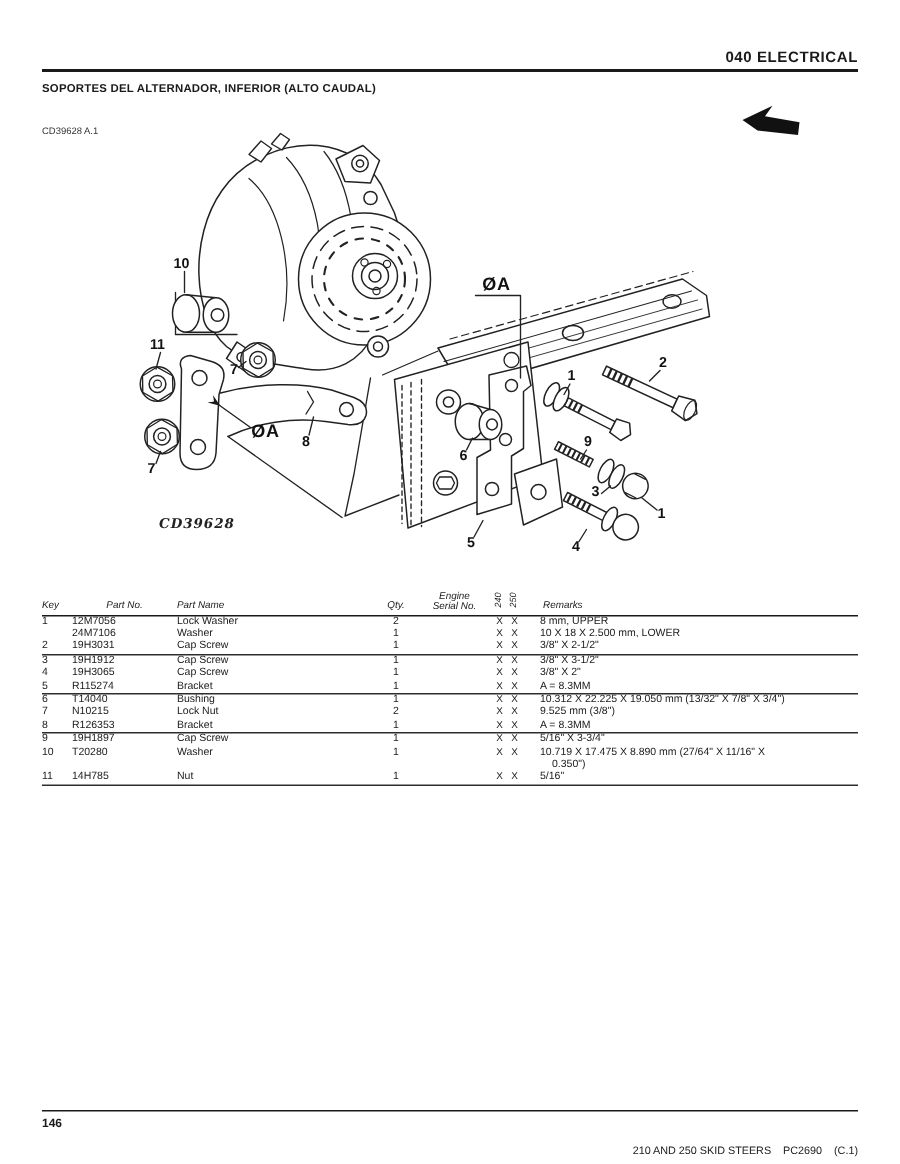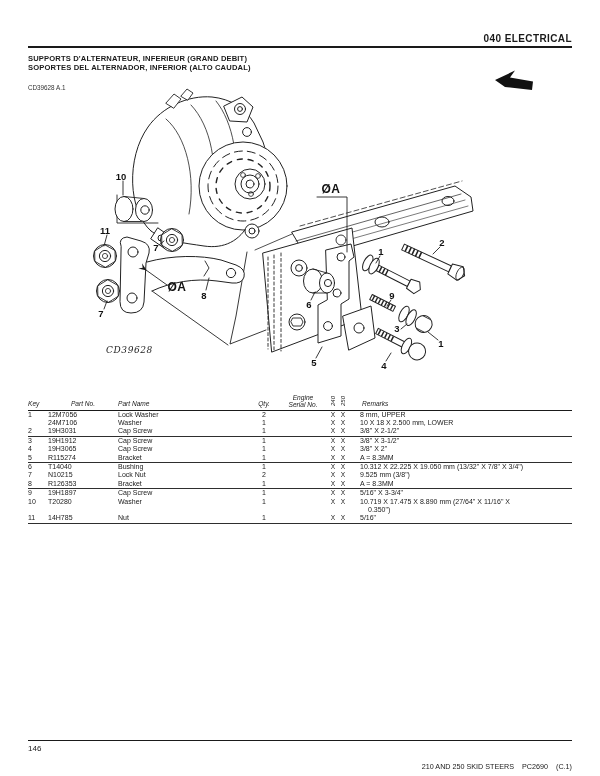--- a/index.html
+++ b/index.html
@@ -7,45 +7,44 @@
   body{background:#fff;font-family:"Liberation Sans",sans-serif;color:#1a1a1a;position:relative;overflow:hidden}
   .abs{position:absolute}
   .section-head{top:33px;right:28px;font-size:10px;font-weight:bold;letter-spacing:.4px}
   .top-rule{top:46px;left:28px;width:544px;height:2px;background:#1a1a1a}
   .titles{top:54px;left:28px;font-size:7.6px;font-weight:bold;line-height:9px;letter-spacing:.15px}
   .figref{top:84px;left:28px;font-size:6.3px;color:#333}
   .art{top:0;left:0;width:600px;height:776px;pointer-events:none}
   .callout-layer{inset:0;pointer-events:none}
   .callout{position:absolute;transform:translate(-50%,-50%);font-size:9.5px;font-weight:bold;color:#111}
   .callout.dia{font-size:12px;letter-spacing:.5px}
-  .figcaption{top:345px;left:106px;font-family:"DejaVu Serif",serif;font-style:italic;font-weight:normal;font-size:9px;letter-spacing:.6px;color:#222}
+  .figcaption{top:345px;left:106px;font-family:"DejaVu Serif",serif;font-style:italic;font-weight:bold;font-size:9px;letter-spacing:.6px;color:#222}
   table{position:absolute;top:386px;left:28px;width:544px;border-collapse:collapse;table-layout:fixed;font-size:7px;line-height:8.4px}
   th,td{padding:0;font-weight:normal}
   thead th{font-style:italic;font-size:6.6px;vertical-align:bottom;height:24px;border-bottom:1.4px solid #1a1a1a;padding-bottom:1px}
   .ta-l{text-align:left}.ta-c{text-align:center}
   .vert{writing-mode:vertical-rl;transform:rotate(180deg);display:inline-block;font-size:6px;line-height:7px}
   .th-eng{line-height:6.9px}
   .th-remarks{padding-left:14px}
   tbody td{vertical-align:top}
   tbody tr.group-end td{border-bottom:.9px solid #2e2e2e}
   .col-qty{text-align:center}
   .col-x{text-align:center;font-size:6.6px}
   .td-remarks{padding-left:12px;white-space:nowrap}
   .rem2{display:block;padding-left:8px}
   .foot-rule{top:740px;left:28px;width:544px;height:1.4px;background:#1a1a1a}
-  .page-num{top:744px;left:28px;font-size:8px;font-weight:normal}
+  .page-num{top:744px;left:28px;font-size:8px;font-weight:bold}
   .foot-right{top:744px;right:28px;text-align:right;font-size:7.2px;white-space:pre}
 </style>
 </head>
 <body>
 
 <div class="abs section-head">040  ELECTRICAL</div>
 <div class="abs top-rule"></div>
 <div class="abs titles">
-  <div>SUPPORTS D'ALTERNATEUR, INFERIEUR (GRAND DEBIT)</div>
   <div>SOPORTES DEL ALTERNADOR, INFERIOR (ALTO CAUDAL)</div>
 </div>
 <div class="abs figref">CD39628 A.1</div>
 
 <svg class="abs art" viewBox="0 0 600 776" xmlns="http://www.w3.org/2000/svg">
   <defs>
     <marker id="ah" markerWidth="9" markerHeight="8" refX="1" refY="4" orient="auto-start-reverse">
       <path d="M0,4 L9,0.5 L5.5,4 L9,7.5 Z" fill="#1a1a1a"></path>
     </marker>
   </defs>

